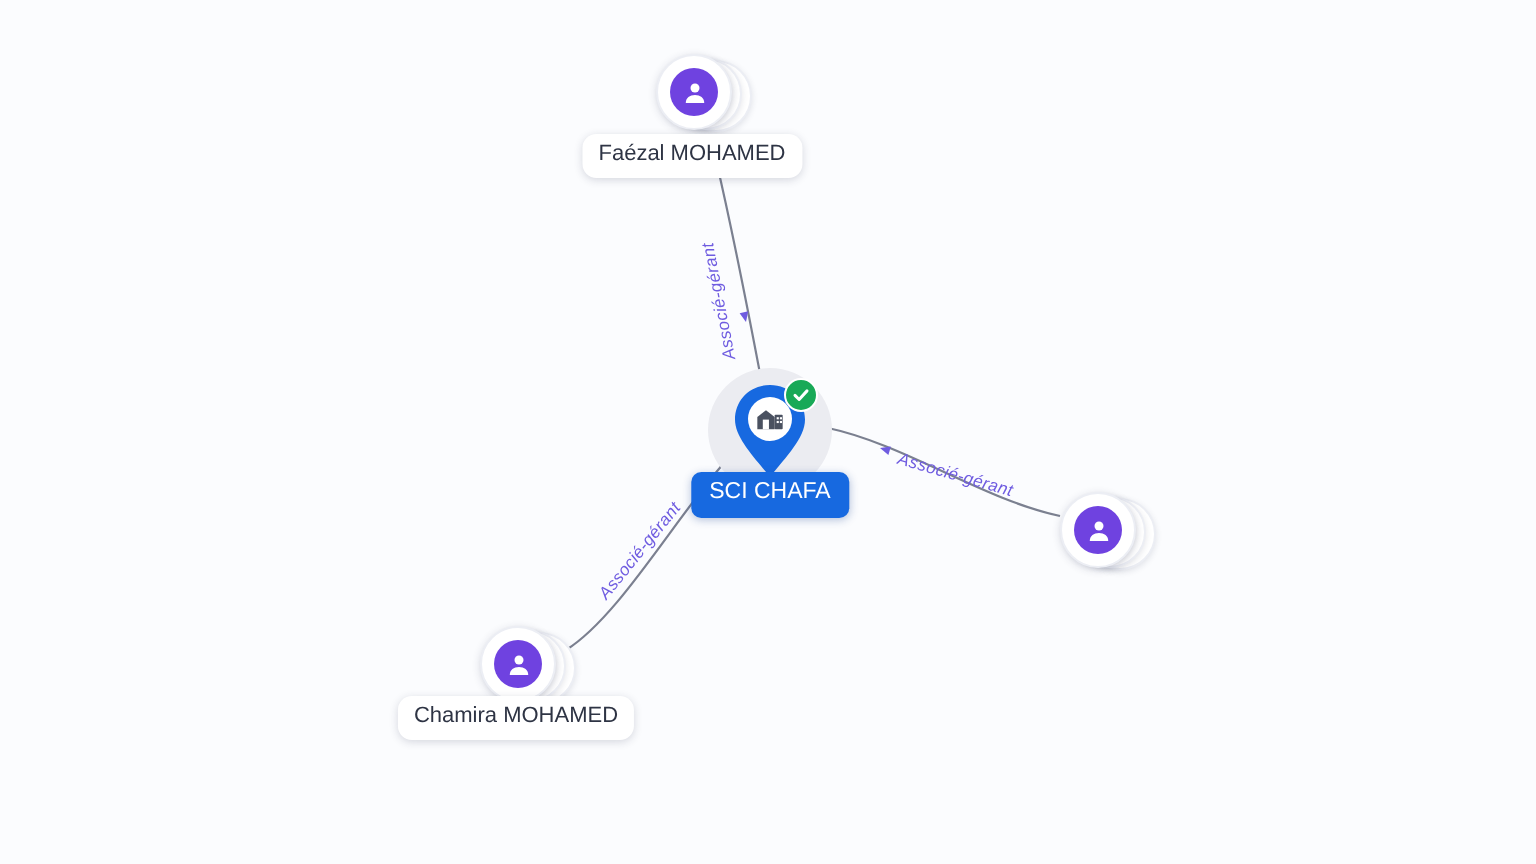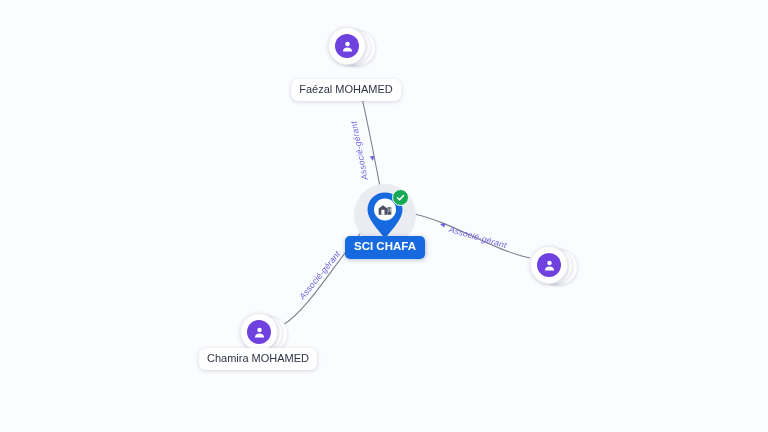--- a/index.html
+++ b/index.html
@@ -142,21 +142,20 @@
     position: absolute;
     transform: translateX(-50%);
     white-space: nowrap;
     background: #1769e0;
     color: #ffffff;
     font-size: 11.5px;
     line-height: 1;
     padding: 5px 9px 6px 9px;
     border-radius: 5px;
     box-shadow: 0 1px 4px rgba(20,60,140,0.3);
-    font-weight: bold;
   }
 
   
   .edge-text {
     font-family: "Liberation Sans", sans-serif;
     font-size: 8.5px;
     font-style: italic;
     fill: #6f5ce0;
     letter-spacing: 0.2px;
   }
@@ -195,21 +194,21 @@
       <div class="avatar-disc">
         <span class="avatar-circle">
           <svg width="15" height="15" viewBox="0 0 24 24" fill="#ffffff">
             <circle cx="12" cy="8" r="3.6"></circle>
             <path d="M4.6 20c0-4.1 3.3-6.4 7.4-6.4s7.4 2.3 7.4 6.4z"></path>
           </svg>
         </span>
       </div>
     </div>
   </div>
-  <div class="node-label" style="left:346px; top:79px;">Faézal MOHAMED</div>
+  <div class="node-label" style="left:346px; top:67px;">Faézal MOHAMED</div>
 
   <div class="person-node" style="left:549px; top:265px;">
     <div class="avatar-stack">
       <div class="stack-card c3"></div>
       <div class="stack-card c2"></div>
       <div class="stack-card c1"></div>
       <div class="avatar-disc">
         <span class="avatar-circle">
           <svg width="15" height="15" viewBox="0 0 24 24" fill="#ffffff">
             <circle cx="12" cy="8" r="3.6"></circle>

